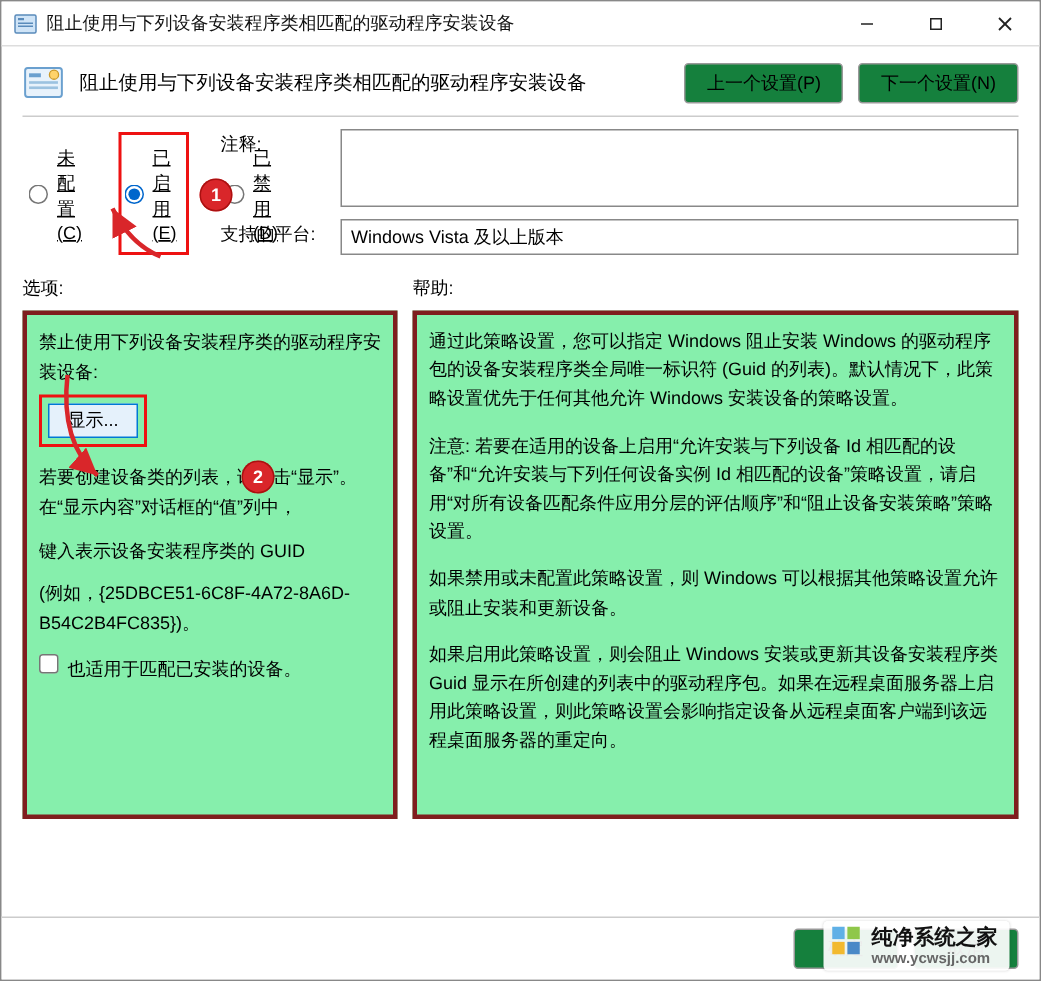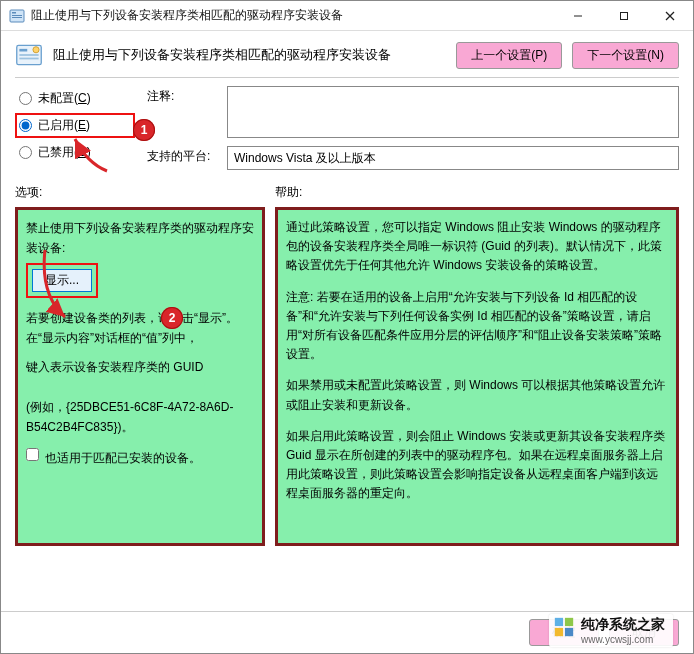--- a/index.html
+++ b/index.html
@@ -38,37 +38,37 @@
     display: flex;
     align-items: center;
     padding: 10px 14px 8px 14px;
     gap: 10px;
   }
   .header .hicon { width: 28px; height: 28px; }
   .header .htitle { font-size: 13px; flex: 1; }
   .navbtns { display: flex; gap: 10px; margin-left: auto; }
   .btn {
     border: 1px solid #999;
-    background: #f9a8d4;
+    background: #15803d;
     padding: 4px 14px;
     font-size: 12px;
     border-radius: 3px;
     cursor: pointer;
   }
 
   hr.sep { border: none; border-top: 1px solid #ccc; margin: 0 14px; }
 
   
   .config {
     display: flex;
     padding: 8px 14px 4px 14px;
     gap: 12px;
     position: relative;
   }
-  .radios { width: 120px; display: flex; flex-direction: column; gap: 4px; padding-top: 2px; }
+  .radios { width: 120px; display: flex; flex-direction: row; gap: 20px; padding-top: 2px; text-decoration: underline; }
   .radiowrap {
     display: flex; align-items: center; gap: 6px;
     padding: 2px 4px;
     position: relative;
   }
   .radiowrap input { margin: 0; width: 13px; height: 13px; accent-color: #0066cc; }
   .radiowrap label { cursor: pointer; }
   .radiowrap label u { text-decoration: underline; }
   .enabled-box {
     border: 2px solid #e11;
@@ -148,21 +148,21 @@
     right: 20px; bottom: 6px;
     background: rgba(255,255,255,0.92);
     border-radius: 3px;
     padding: 2px 8px 2px 4px;
     display: flex; align-items: flex-start; gap: 6px;
     font-size: 14px;
     font-weight: 600;
     color: #111;
     box-shadow: 0 0 2px rgba(0,0,0,0.15);
   }
-  .wm small { font-size: 10px; color: #666; display:block; font-weight:400; }
+  .wm small { font-size: 10px; color: #666; display:block; font-weight:700; }
   .wm .wlogo { width:22px; height:22px; }
 
   
   .callout {
     position: absolute;
     width: 22px; height: 22px;
     border-radius: 50%;
     background: #d9262a;
     color: #fff;
     font-size: 12px;
@@ -254,21 +254,21 @@
 <div class="lower">
   <div class="pane-left">
     <div class="pane-hdr">选项:</div>
     <div class="pane-body">
       <div>禁止使用下列设备安装程序类的驱动程序安装设备:</div>
       <div class="showbox">
         <button class="showbtn">显示...</button>
       </div>
       <div>若要创建设备类的列表，请单击“显示”。  在“显示内容”对话框的“值”列中，</div>
       <div style="margin-top:8px">键入表示设备安装程序类的 GUID</div>
-      <div style="margin-top:20px">(例如，{25DBCE51-6C8F-4A72-8A6D-B54C2B4FC835})。</div>
+      <div style="margin-top:8px">(例如，{25DBCE51-6C8F-4A72-8A6D-B54C2B4FC835})。</div>
       <div class="chkwrap">
         <input type="checkbox" id="cb1" style="">
         <label for="cb1">也适用于匹配已安装的设备。</label>
       </div>
     </div>
   </div>
   <div class="pane-right">
     <div class="pane-hdr">帮助:</div>
     <div class="pane-body">
       <p>通过此策略设置，您可以指定 Windows 阻止安装 Windows 的驱动程序包的设备安装程序类全局唯一标识符 (Guid 的列表)。默认情况下，此策略设置优先于任何其他允许 Windows 安装设备的策略设置。</p>

